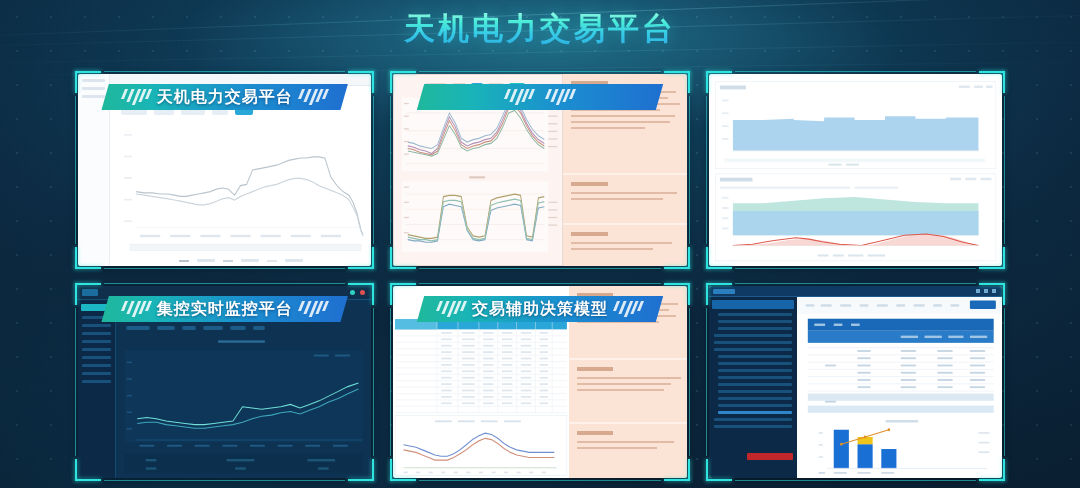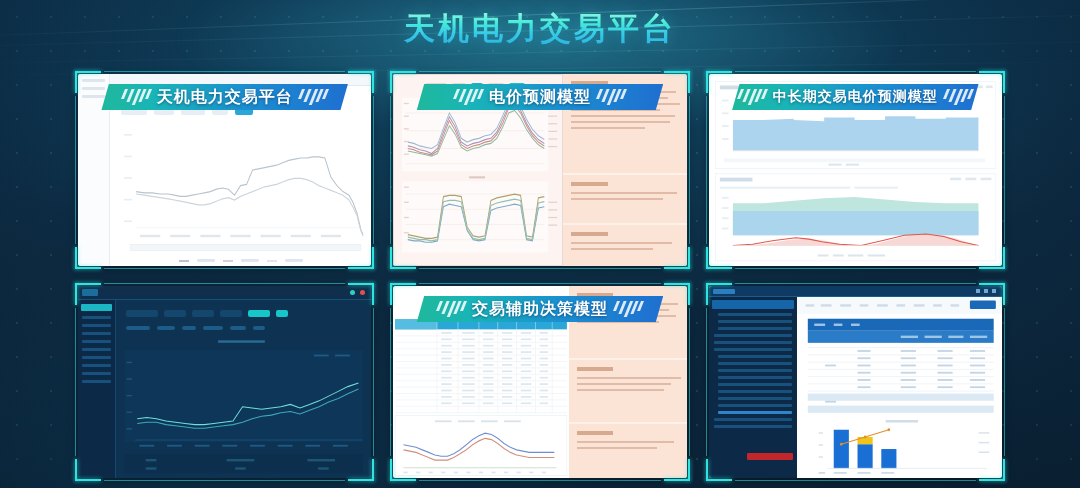--- a/index.html
+++ b/index.html
@@ -304,21 +304,20 @@
       </div>
     </div>
     <div class="banner">
       <div class="slashes l">
           <b></b>
           <b></b>
           <b></b>
           <b></b>
           <b></b>
         </div>
-      <div class="btxt">电价预测模型</div>
       <div class="slashes r">
           <b></b>
           <b></b>
           <b></b>
           <b></b>
           <b></b>
         </div>
     </div>
     <div class="frame">
       <i class="h tl-h"></i>
@@ -387,37 +386,20 @@
             <g fill="#dbe5ec">
               <rect x="100" y="141" width="10" height="1.6"></rect>
                 <rect x="114" y="141" width="10" height="1.6"></rect>
               <rect x="128" y="141" width="14" height="1.6"></rect>
                 <rect x="146" y="141" width="16" height="1.6"></rect>
             </g>
           </svg>
         </div>
       </div>
     </div>
-    <div class="banner small">
-      <div class="slashes l">
-          <b></b>
-          <b></b>
-          <b></b>
-          <b></b>
-          <b></b>
-        </div>
-      <div class="btxt">中长期交易电价预测模型</div>
-      <div class="slashes r">
-          <b></b>
-          <b></b>
-          <b></b>
-          <b></b>
-          <b></b>
-        </div>
-    </div>
     <div class="frame">
       <i class="h tl-h"></i>
         <i class="v tl-v"></i>
         <i class="h tr-h"></i>
         <i class="v tr-v"></i>
       <i class="h bl-h"></i>
         <i class="v bl-v"></i>
         <i class="h br-h"></i>
         <i class="v br-v"></i>
       <i class="edge-t"></i>
@@ -496,20 +478,37 @@
               <rect x="28" y="134" width="10" height="2"></rect>
                 <rect x="104" y="134" width="26" height="2"></rect>
                 <rect x="180" y="134" width="26" height="2"></rect>
               <rect x="28" y="141" width="10" height="2"></rect>
                 <rect x="112" y="141" width="10" height="2"></rect>
                 <rect x="190" y="141" width="10" height="2"></rect>
             </g>
           </svg>
         </div>
       </div>
+    </div>
+    <div class="banner">
+      <div class="slashes l">
+          <b></b>
+          <b></b>
+          <b></b>
+          <b></b>
+          <b></b>
+        </div>
+      <div class="btxt">集控实时监控平台</div>
+      <div class="slashes r">
+          <b></b>
+          <b></b>
+          <b></b>
+          <b></b>
+          <b></b>
+        </div>
     </div>
     <div class="frame">
       <i class="h tl-h"></i>
         <i class="v tl-v"></i>
         <i class="h tr-h"></i>
         <i class="v tr-v"></i>
       <i class="h bl-h"></i>
         <i class="v bl-v"></i>
         <i class="h br-h"></i>
         <i class="v br-v"></i>

